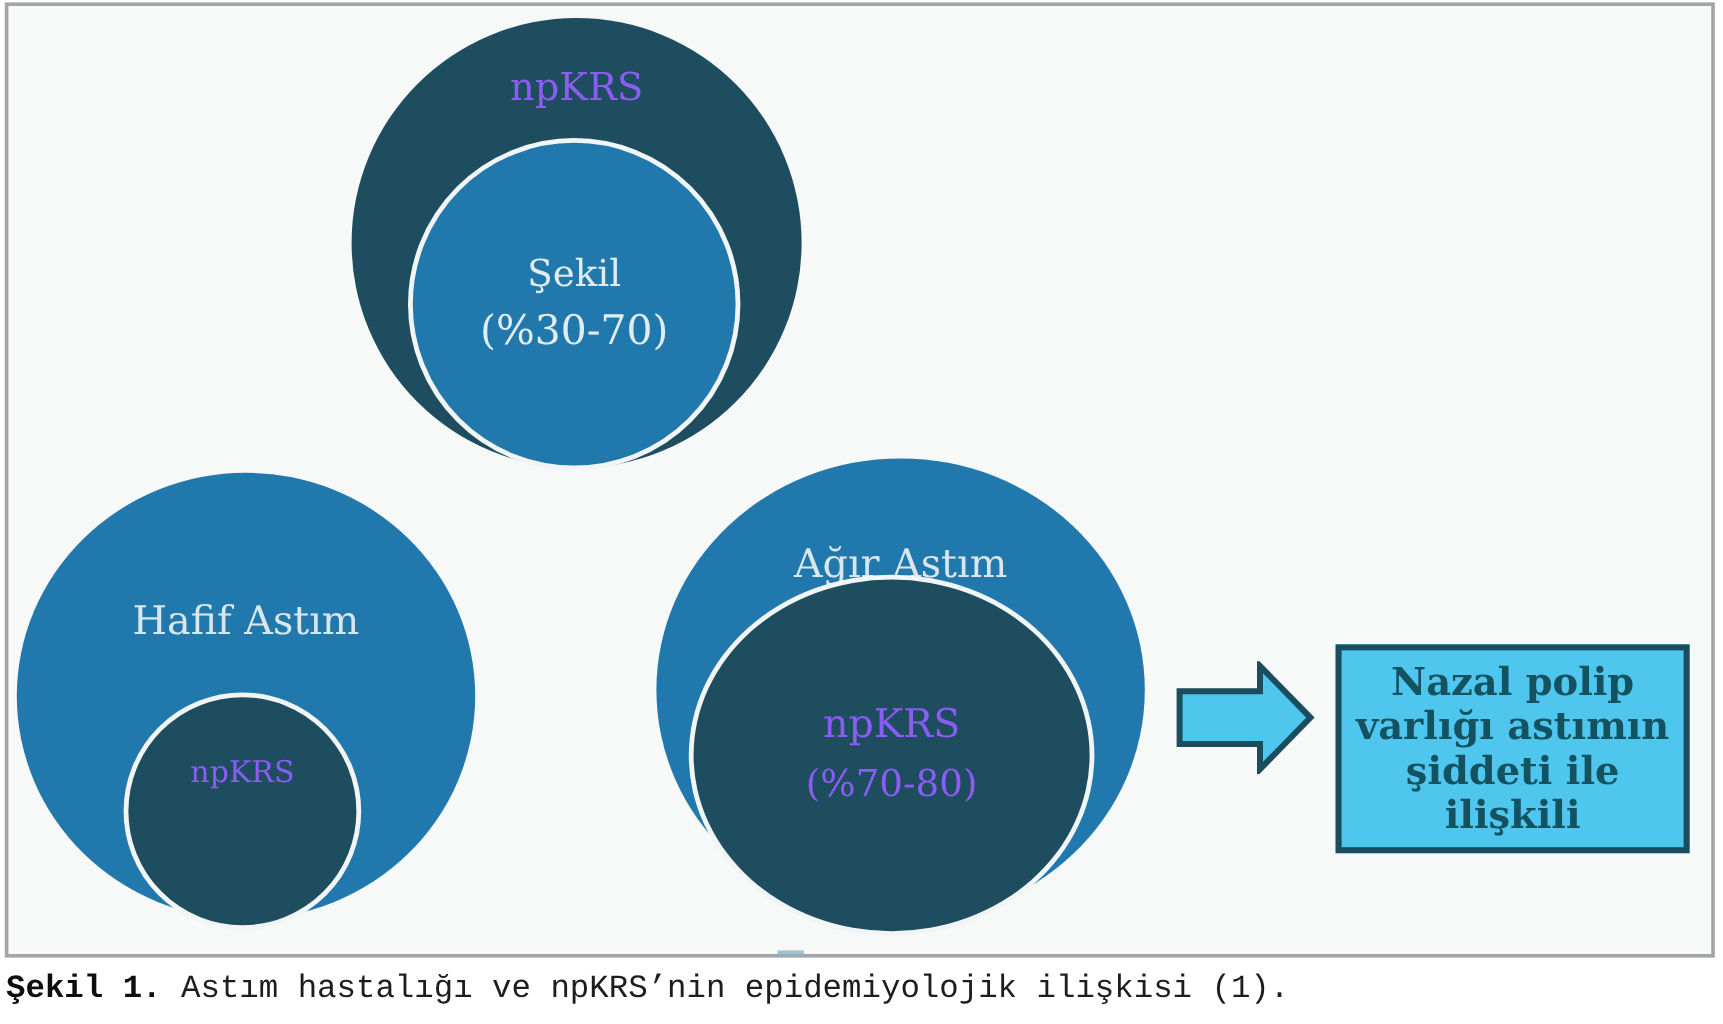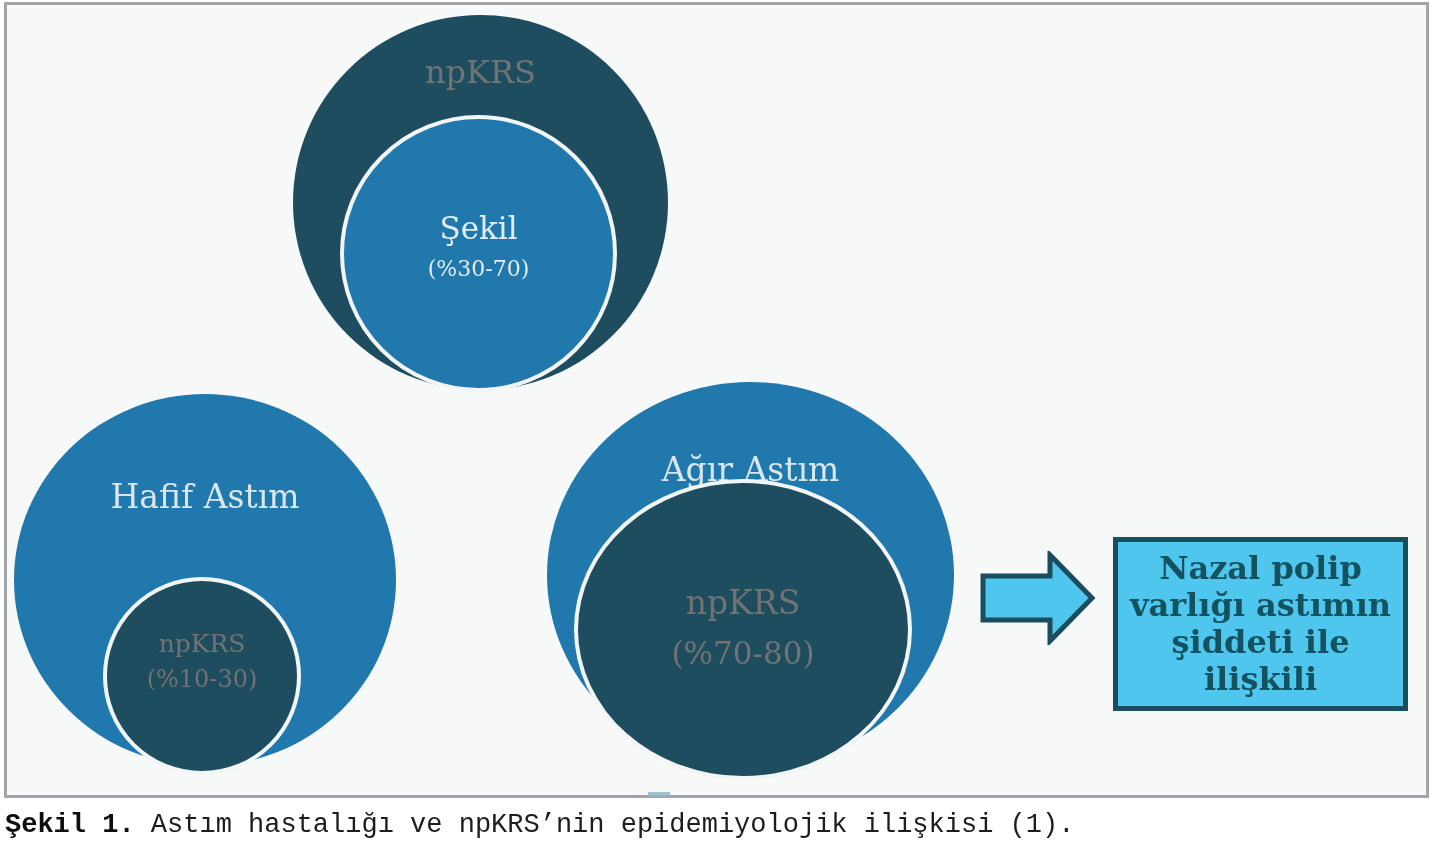--- a/index.html
+++ b/index.html
@@ -16,27 +16,27 @@
     box-sizing:border-box;
     border:3px solid #a2a5a7;
     background:#f7f8f8;
   }
   .circle{position:absolute;border-radius:50%;box-sizing:border-box;}
   .dark{background:#1d4d5f;}
   .light{background:#2178ad;}
   .ringed{border:4px solid #f2f5f6;}
   .clabel{
     position:absolute;text-align:center;
-    color:#737373;
+    color:#8b5cf6;
     -webkit-font-smoothing:antialiased;
   }
   .lbl-top-outer{left:286px;top:48px;width:375px;font-size:32px;}
   .lbl-top-inner1{left:333px;top:205px;width:277px;font-size:31px;color:#e2edf2;}
-  .lbl-top-inner2{left:333px;top:251px;width:277px;font-size:22px;color:#e2edf2;}
-  .lbl-left-outer{left:7px;top:472px;width:382px;font-size:33px;color:#d9e7ed;}
+  .lbl-top-inner2{left:333px;top:251px;width:277px;font-size:34px;color:#e2edf2;}
+  .lbl-left-outer{left:7px;top:492px;width:382px;font-size:33px;color:#d9e7ed;}
   .lbl-left-inner1{left:96px;top:624px;width:198px;font-size:25px;}
   .lbl-left-inner2{left:96px;top:660px;width:198px;font-size:24px;}
   .lbl-right-outer{left:540px;top:417px;width:407px;font-size:33px;color:#d9e7ed;margin-top:28px;}
   .lbl-right-inner1{left:567px;top:578px;width:338px;font-size:33px;}
   .lbl-right-inner2{left:567px;top:630px;width:338px;font-size:31px;}
 
   .c-top-outer{left:286px;top:10px;width:375px;height:375px;}
   .c-top-inner{left:333px;top:110px;width:277px;height:277px;}
   .c-left-outer{left:7px;top:389px;width:382px;height:372px;}
   .c-left-inner{left:96px;top:572px;width:198px;height:198px;}
@@ -74,21 +74,20 @@
     <div class="circle dark c-top-outer"></div>
     <div class="clabel lbl-top-outer">npKRS</div>
     <div class="circle light ringed c-top-inner"></div>
     <div class="clabel lbl-top-inner1">Şekil</div>
     <div class="clabel lbl-top-inner2">(%30-70)</div>
 
     <div class="circle light c-left-outer"></div>
     <div class="clabel lbl-left-outer">Hafif Astım</div>
     <div class="circle dark ringed c-left-inner"></div>
     <div class="clabel lbl-left-inner1">npKRS</div>
-    <div class="clabel lbl-left-inner2">(%10-30)</div>
 
     <div class="circle light c-right-outer"></div>
     <div class="clabel lbl-right-outer">Ağır Astım</div>
     <div class="circle dark ringed c-right-inner"></div>
     <div class="clabel lbl-right-inner1">npKRS</div>
     <div class="clabel lbl-right-inner2">(%70-80)</div>
 
     <svg class="arrow" viewBox="0 0 116 94" xmlns="http://www.w3.org/2000/svg">
       <polygon points="3,25 70,25 70,4 112,47 70,90 70,69 3,69" fill="#4fc6ee" stroke="#1a4d5e" stroke-width="5" stroke-linejoin="miter"></polygon>
     </svg>

